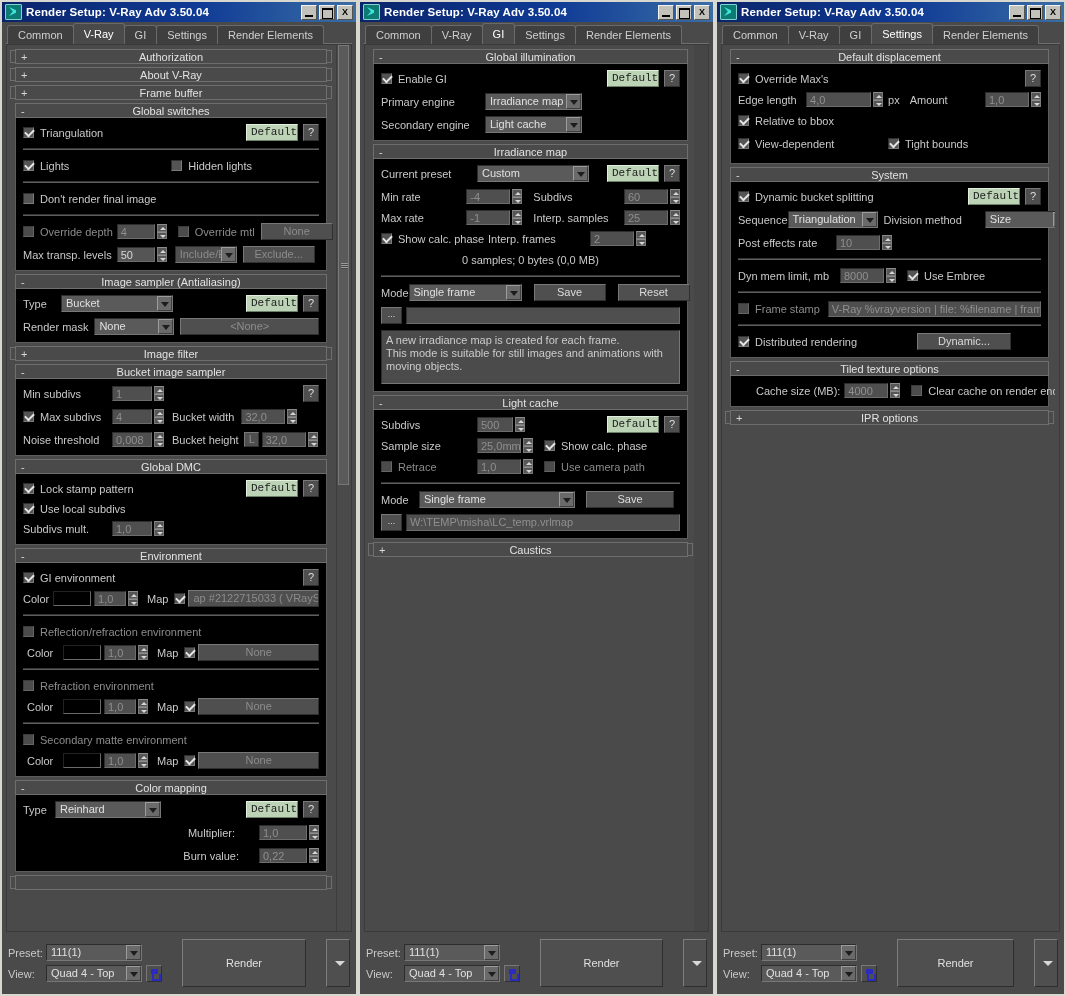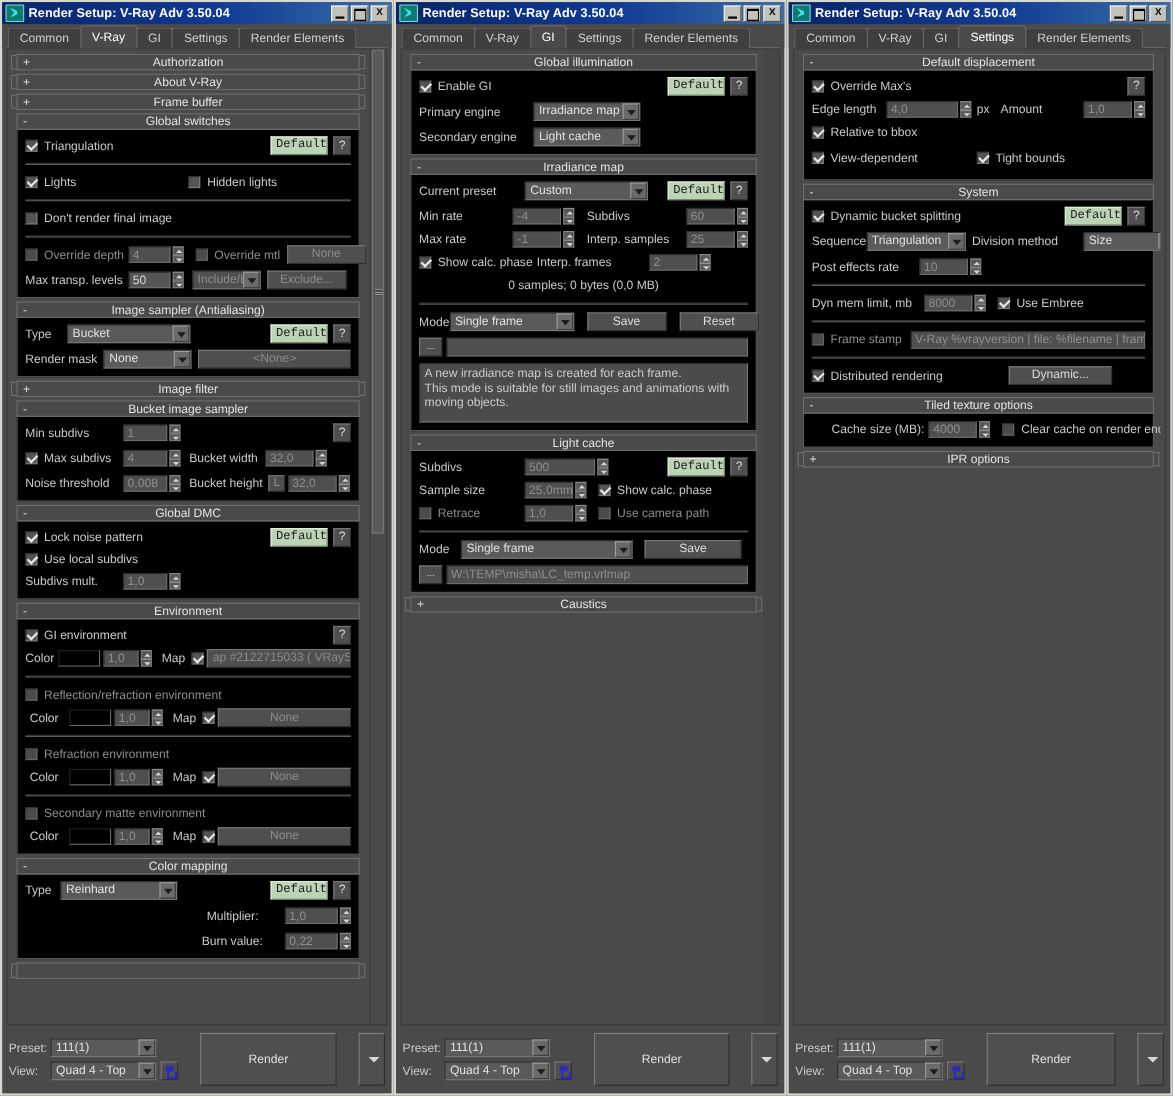--- a/index.html
+++ b/index.html
@@ -305,21 +305,21 @@
         </div>
 
         <div class="rollout">
           <div class="ro-head">
             <span class="sign">-</span>
             <span>Global DMC</span>
           </div>
           <div class="ro-body">
             <div class="row" style="margin-bottom:3px">
               <span class="chk on"></span>
-              <span class="lbl">Lock noise pattern</span>
+              <span class="lbl">Lock stamp pattern</span>
               <span class="spacer"></span>
               <div class="btn def" style="width:52px">Default</div>
               <div class="btn q" style="margin-left:5px">?</div>
             </div>
             <div class="row" style="margin-bottom:3px">
               <span class="chk on"></span>
               <span class="lbl">Use local subdivs</span>
             </div>
             <div class="row">
               <span class="lbl" style="width:89px">Subdivs mult.</span>
@@ -615,21 +615,21 @@
         </div>
 
         <div class="rollout">
           <div class="ro-head">
             <span class="sign">-</span>
             <span>Light cache</span>
           </div>
           <div class="ro-body">
             <div class="row" style="margin-bottom:4px">
               <span class="lbl" style="width:96px">Subdivs</span>
-              <div class="fld dis" style="width:64px">500</div>
+              <div class="fld dis" style="width:36px">500</div>
               <div class="spin">
                   <i></i>
                   <i></i>
                 </div>
               <span class="spacer"></span>
               <div class="btn def" style="width:52px">Default</div>
               <div class="btn q" style="margin-left:5px">?</div>
             </div>
             <div class="row" style="margin-bottom:4px">
               <span class="lbl" style="width:96px">Sample size</span>

